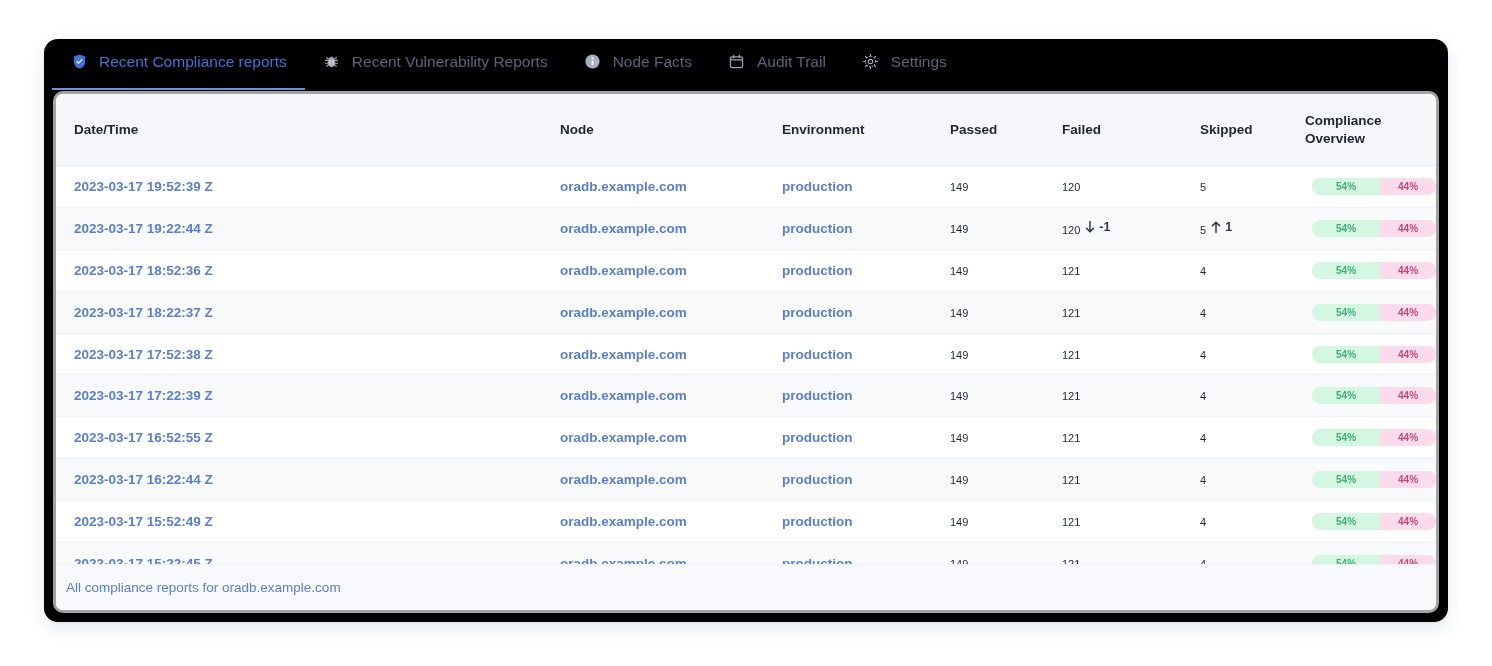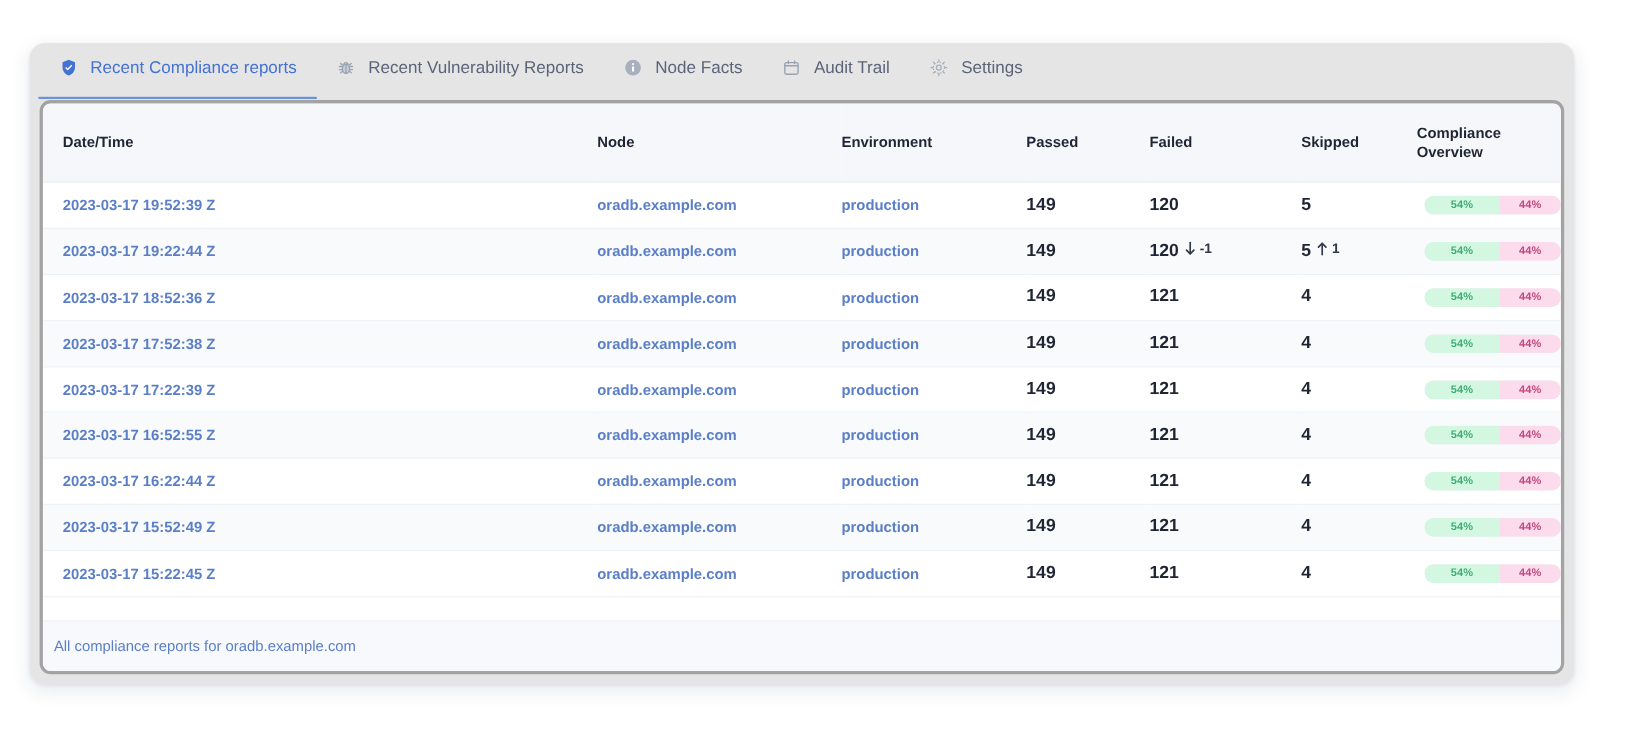--- a/index.html
+++ b/index.html
@@ -15,25 +15,25 @@
     position: relative;
     width: 1492px;
     height: 666px;
     background: #ffffff;
     overflow: hidden;
   }
 
   
   .card {
     position: absolute;
-    left: 27px;
+    left: 44px;
     top: 39px;
     width: 1404px;
     height: 583px;
-    background: #e5e5e5;
+    background: #000000;
     border-radius: 14px;
     box-shadow: 0 6px 18px rgba(23,35,70,0.10), 0 1px 3px rgba(23,35,70,0.06);
   }
 
   
   .tabs {
     position: relative;
     height: 45px;
     padding: 0 0 0 8px;
     display: flex;
@@ -130,23 +130,23 @@
     color: #5b7fc7;
     font-weight: 700;
     text-decoration: none;
     cursor: pointer;
   }
 
   .numcell {
     display: inline-flex;
     align-items: center;
     gap: 4px;
-    font-weight: 700;
+    font-weight: 400;
     color: #1f2533;
-    font-size: 16px;
+    font-size: 11px;
   }
   .delta {
     display: inline-flex;
     align-items: center;
     gap: 3px;
     margin-left: 4px;
     font-size: 12.5px;
     font-weight: 700;
     color: #303848;
   }
@@ -331,20 +331,32 @@
                 <td class="c-env"><a class="linkish">production</a></td>
                 <td class="c-pass"><span class="numcell">149</span></td>
                 <td class="c-fail"><span class="numcell">121</span></td>
                 <td class="c-skip"><span class="numcell">4</span></td>
                 <td class="c-comp"><span class="compbar">
                     <span class="seg pass" style="flex:0 0 55%">54%</span>
                     <span class="seg fail" style="flex:1 1 auto">44%</span>
                   </span></td>
               </tr>
               <tr>
+                <td class="c-date"><a class="linkish">2023-03-17 18:22:37 Z</a></td>
+                <td class="c-node"><a class="linkish">oradb.example.com</a></td>
+                <td class="c-env"><a class="linkish">production</a></td>
+                <td class="c-pass"><span class="numcell">149</span></td>
+                <td class="c-fail"><span class="numcell">121</span></td>
+                <td class="c-skip"><span class="numcell">4</span></td>
+                <td class="c-comp"><span class="compbar">
+                    <span class="seg pass" style="flex:0 0 55%">54%</span>
+                    <span class="seg fail" style="flex:1 1 auto">44%</span>
+                  </span></td>
+              </tr>
+              <tr>
                 <td class="c-date"><a class="linkish">2023-03-17 17:52:38 Z</a></td>
                 <td class="c-node"><a class="linkish">oradb.example.com</a></td>
                 <td class="c-env"><a class="linkish">production</a></td>
                 <td class="c-pass"><span class="numcell">149</span></td>
                 <td class="c-fail"><span class="numcell">121</span></td>
                 <td class="c-skip"><span class="numcell">4</span></td>
                 <td class="c-comp"><span class="compbar">
                     <span class="seg pass" style="flex:0 0 55%">54%</span>
                     <span class="seg fail" style="flex:1 1 auto">44%</span>
                   </span></td>

